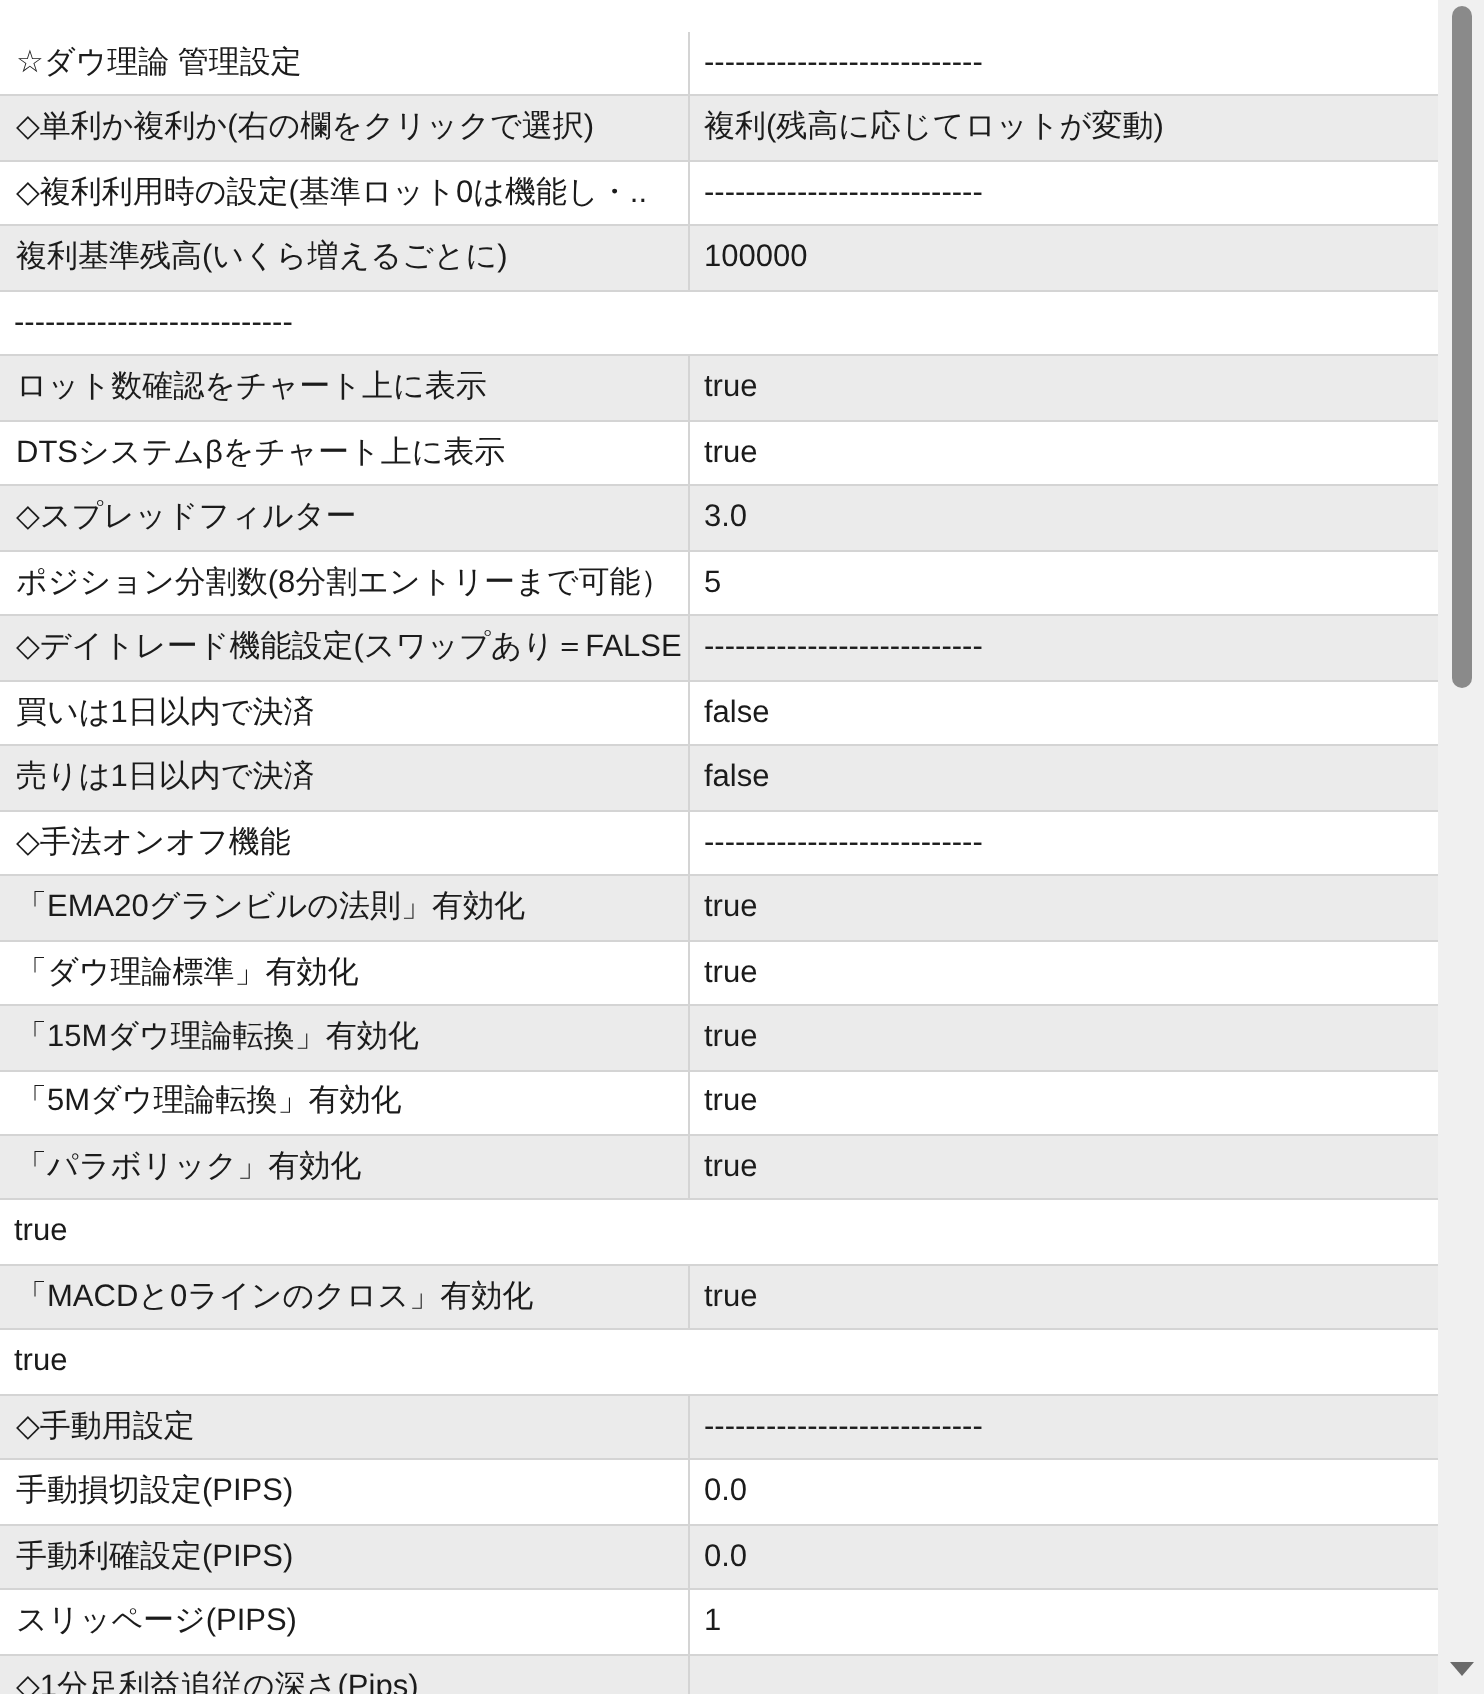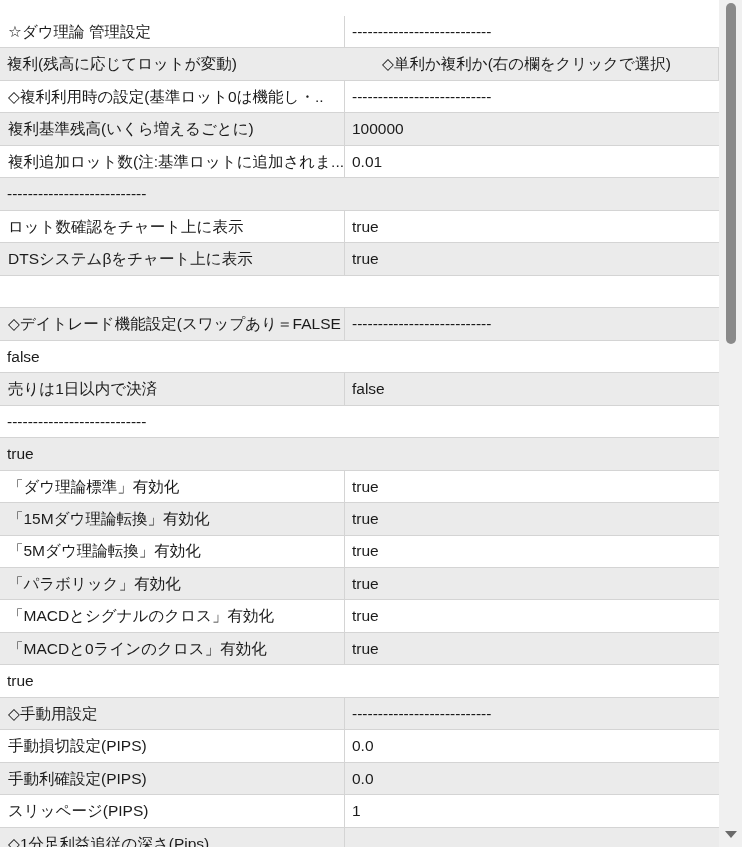--- a/index.html
+++ b/index.html
@@ -85,83 +85,87 @@
 </head>
 <body>
 
 <div class="window">
   <div class="settings-table">
     <div class="row">
       <div class="cell name">☆ダウ理論 管理設定</div>
       <div class="cell value">---------------------------</div>
     </div>
     <div class="row">
+      <div class="cell name">◇単利か複利か(右の欄をクリックで選択)</div>
       <div class="cell value">複利(残高に応じてロットが変動)</div>
-      <div class="cell name">◇単利か複利か(右の欄をクリックで選択)</div>
     </div>
     <div class="row">
       <div class="cell name">◇複利利用時の設定(基準ロット0は機能し・..</div>
       <div class="cell value">---------------------------</div>
     </div>
     <div class="row">
       <div class="cell name">複利基準残高(いくら増えるごとに)</div>
       <div class="cell value">100000</div>
-    </div>
-    <div class="row">
-      <div class="cell name">複利追加ロット数(注:基準ロットに追加されま...</div>
-      <div class="cell value">0.01</div>
     </div>
     <div class="row">
       <div class="cell value">---------------------------</div>
     </div>
     <div class="row">
       <div class="cell name">ロット数確認をチャート上に表示</div>
       <div class="cell value">true</div>
     </div>
     <div class="row">
       <div class="cell name">DTSシステムβをチャート上に表示</div>
       <div class="cell value">true</div>
     </div>
     <div class="row">
+      <div class="cell name">◇スプレッドフィルター</div>
+      <div class="cell value">3.0</div>
+    </div>
+    <div class="row">
+      <div class="cell name">ポジション分割数(8分割エントリーまで可能）</div>
+      <div class="cell value">5</div>
     </div>
     <div class="row">
       <div class="cell name">◇デイトレード機能設定(スワップあり＝FALSE・..</div>
       <div class="cell value">---------------------------</div>
     </div>
     <div class="row">
+      <div class="cell name">買いは1日以内で決済</div>
       <div class="cell value">false</div>
     </div>
     <div class="row">
       <div class="cell name">売りは1日以内で決済</div>
       <div class="cell value">false</div>
     </div>
     <div class="row">
+      <div class="cell name">◇手法オンオフ機能</div>
       <div class="cell value">---------------------------</div>
     </div>
     <div class="row">
+      <div class="cell name">「EMA20グランビルの法則」有効化</div>
       <div class="cell value">true</div>
     </div>
     <div class="row">
       <div class="cell name">「ダウ理論標準」有効化</div>
       <div class="cell value">true</div>
     </div>
     <div class="row">
       <div class="cell name">「15Mダウ理論転換」有効化</div>
       <div class="cell value">true</div>
     </div>
     <div class="row">
       <div class="cell name">「5Mダウ理論転換」有効化</div>
       <div class="cell value">true</div>
     </div>
     <div class="row">
       <div class="cell name">「パラボリック」有効化</div>
       <div class="cell value">true</div>
     </div>
     <div class="row">
-      <div class="cell name">「MACDとシグナルのクロス」有効化</div>
       <div class="cell value">true</div>
     </div>
     <div class="row">
       <div class="cell name">「MACDと0ラインのクロス」有効化</div>
       <div class="cell value">true</div>
     </div>
     <div class="row">
       <div class="cell value">true</div>
     </div>
     <div class="row">

